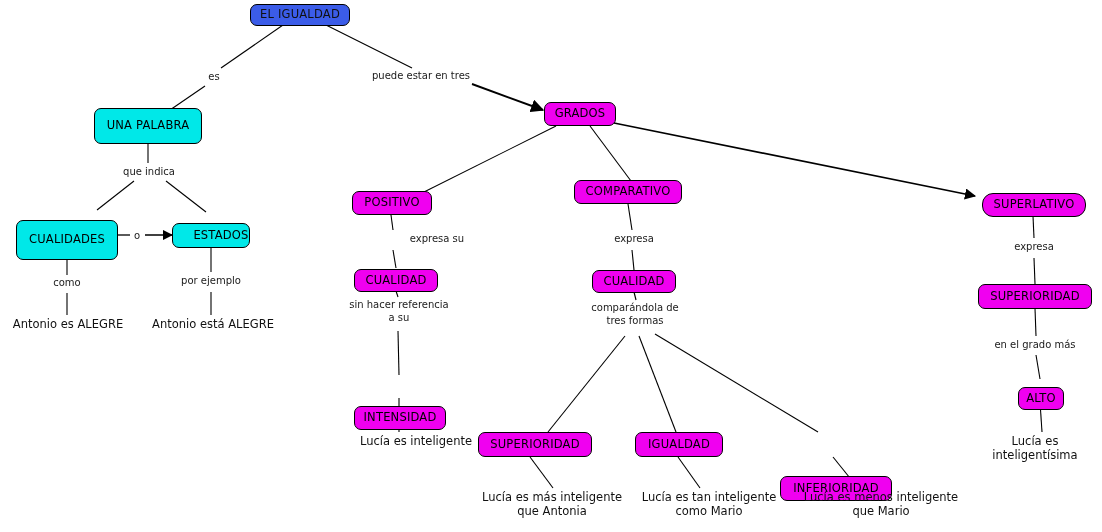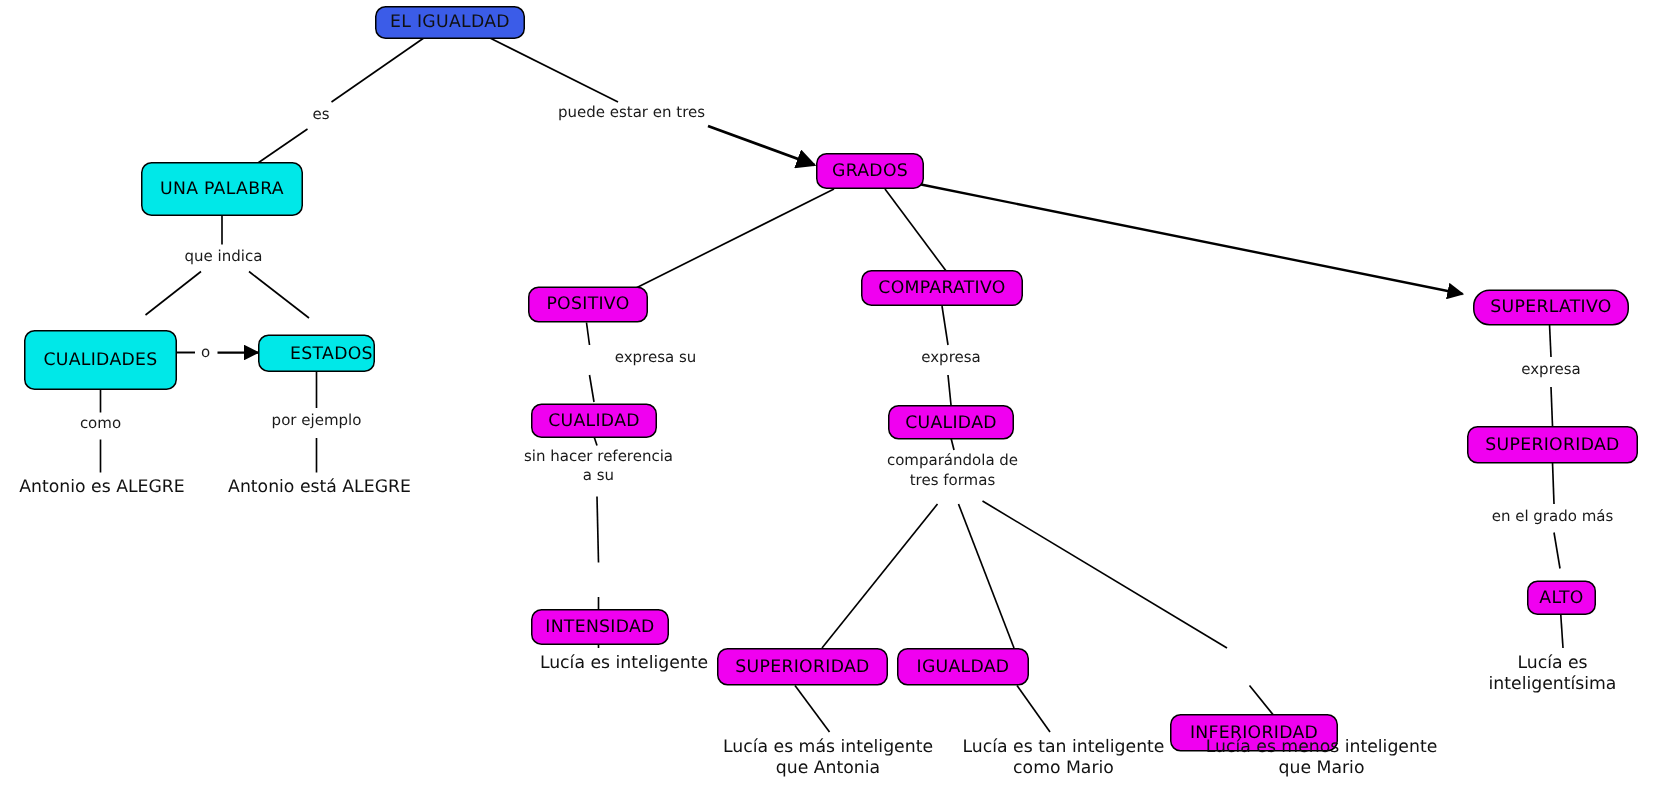--- a/index.html
+++ b/index.html
@@ -140,21 +140,21 @@
   <div class="node magenta" style="left:982px; top:193px; width:104px; height:24px;border-radius:11px;">SUPERLATIVO</div>
 
   <div class="node magenta" style="left:354px; top:269px; width:84px; height:23px;">CUALIDAD</div>
 
   <div class="node magenta" style="left:354px; top:374px; width:92px; height:24px;margin-top:32px;">INTENSIDAD</div>
 
   <div class="node magenta" style="left:592px; top:270px; width:84px; height:23px;">CUALIDAD</div>
 
   <div class="node magenta" style="left:478px; top:432px; width:114px; height:25px;">SUPERIORIDAD</div>
 
-  <div class="node magenta" style="left:598px; top:432px; width:88px; height:25px;">IGUALDAD</div>
+  <div class="node magenta" style="left:635px; top:432px; width:88px; height:25px;">IGUALDAD</div>
 
   <div class="node magenta" style="left:780px; top:432px; width:112px; height:25px;margin-top:44px;">INFERIORIDAD</div>
 
   <div class="node magenta" style="left:978px; top:284px; width:114px; height:25px;">SUPERIORIDAD</div>
 
   <div class="node magenta" style="left:1018px; top:361px; width:46px; height:23px;margin-top:26px;">ALTO</div>
 
   <div class="edge-label" style="left:196px; top:70px; width:36px;">es</div>
 
   <div class="edge-label" style="left:360px; top:69px; width:122px;">puede estar en tres</div>

